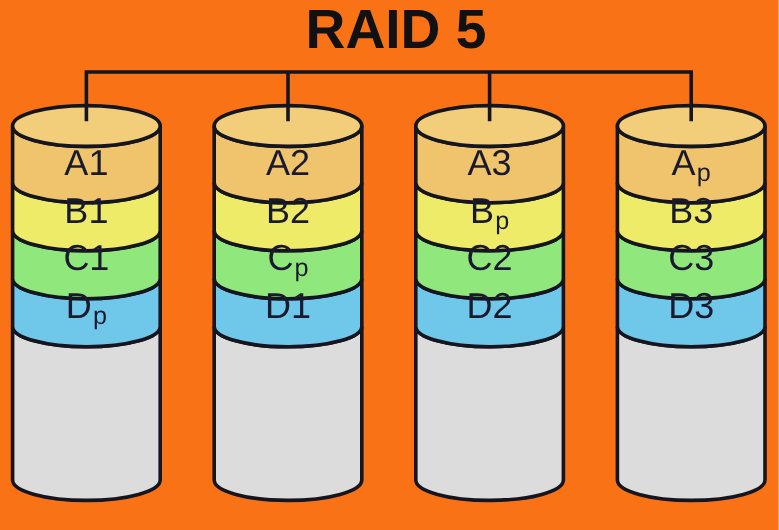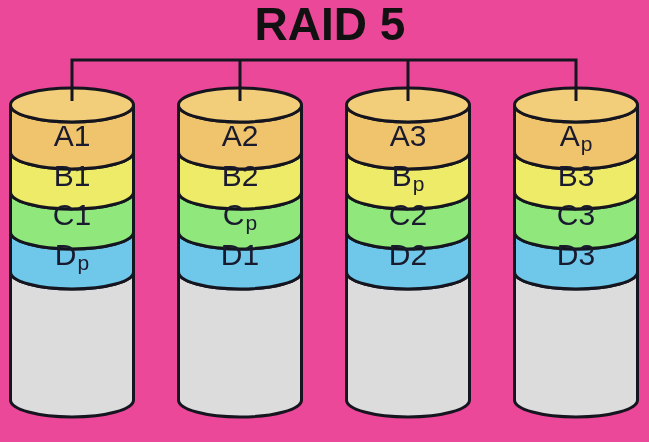--- a/index.html
+++ b/index.html
@@ -4,21 +4,21 @@
 <style>
   html, body {
     margin: 0;
     padding: 0;
     background: #ffffff;
   }
   .stage {
     position: relative;
     width: 649px;
     height: 442px;
-    background: #ec4899;
+    background: #f97316;
     overflow: hidden;
     font-family: "Liberation Sans", sans-serif;
   }
   .stage svg {
     position: absolute;
     left: 0;
     top: 0;
     display: block;
   }
   text.diagram-title {

